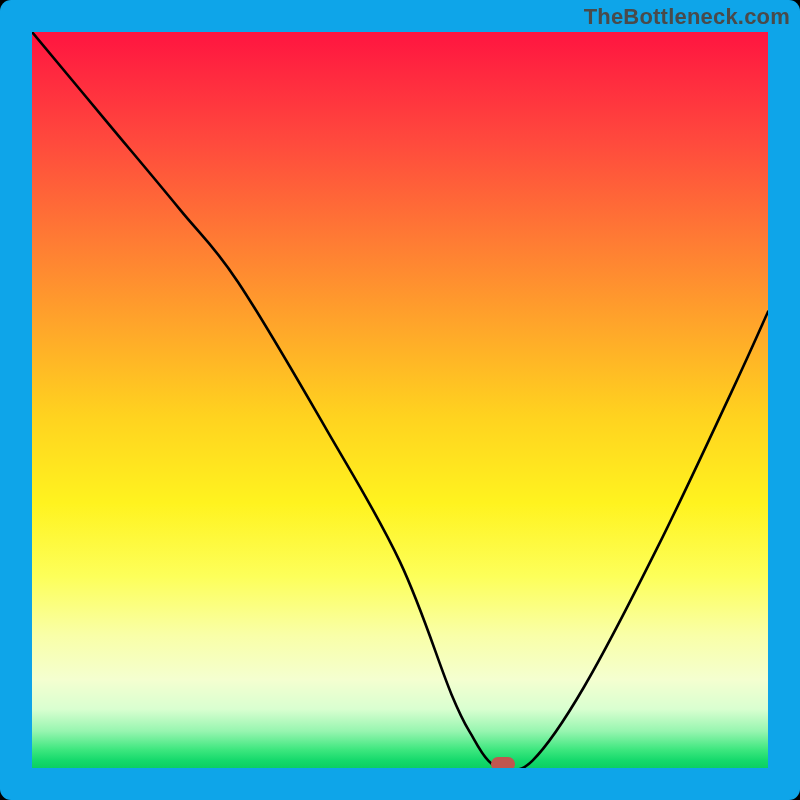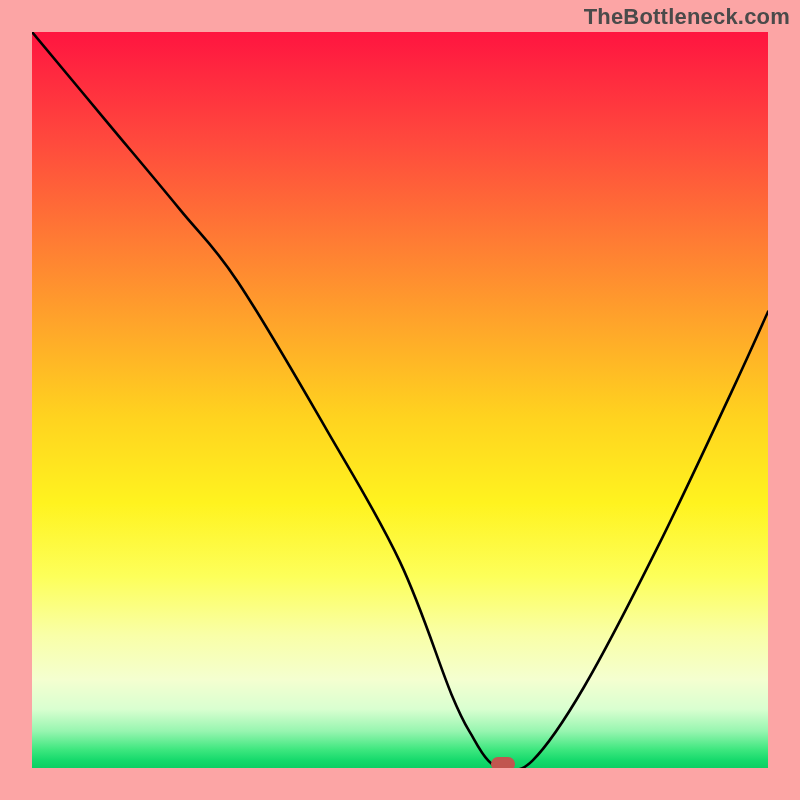--- a/index.html
+++ b/index.html
@@ -8,21 +8,22 @@
     width: 800px;
     height: 800px;
     background: #000;
     font-family: Arial, Helvetica, sans-serif;
     overflow: hidden;
   }
   .outer {
     position: relative;
     width: 800px;
     height: 800px;
-    background: #fca5a5;
+    background: #0ea5e9;
+    border-radius: 11px;
   }
   .plot {
     position: absolute;
     left: 32px;
     top: 32px;
     width: 736px;
     height: 736px;
     overflow: hidden;
     
     background: linear-gradient(

